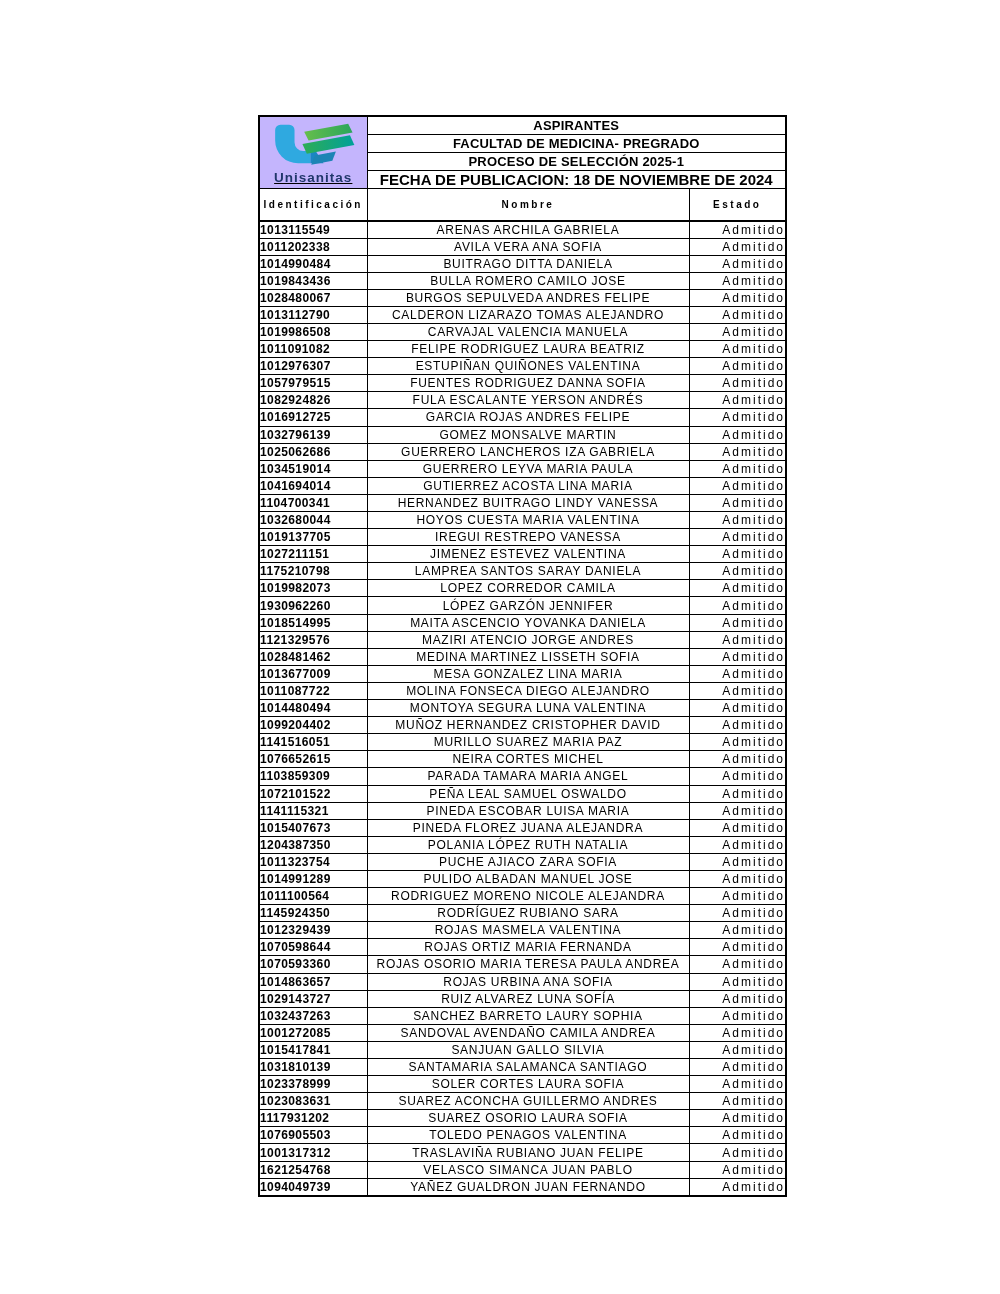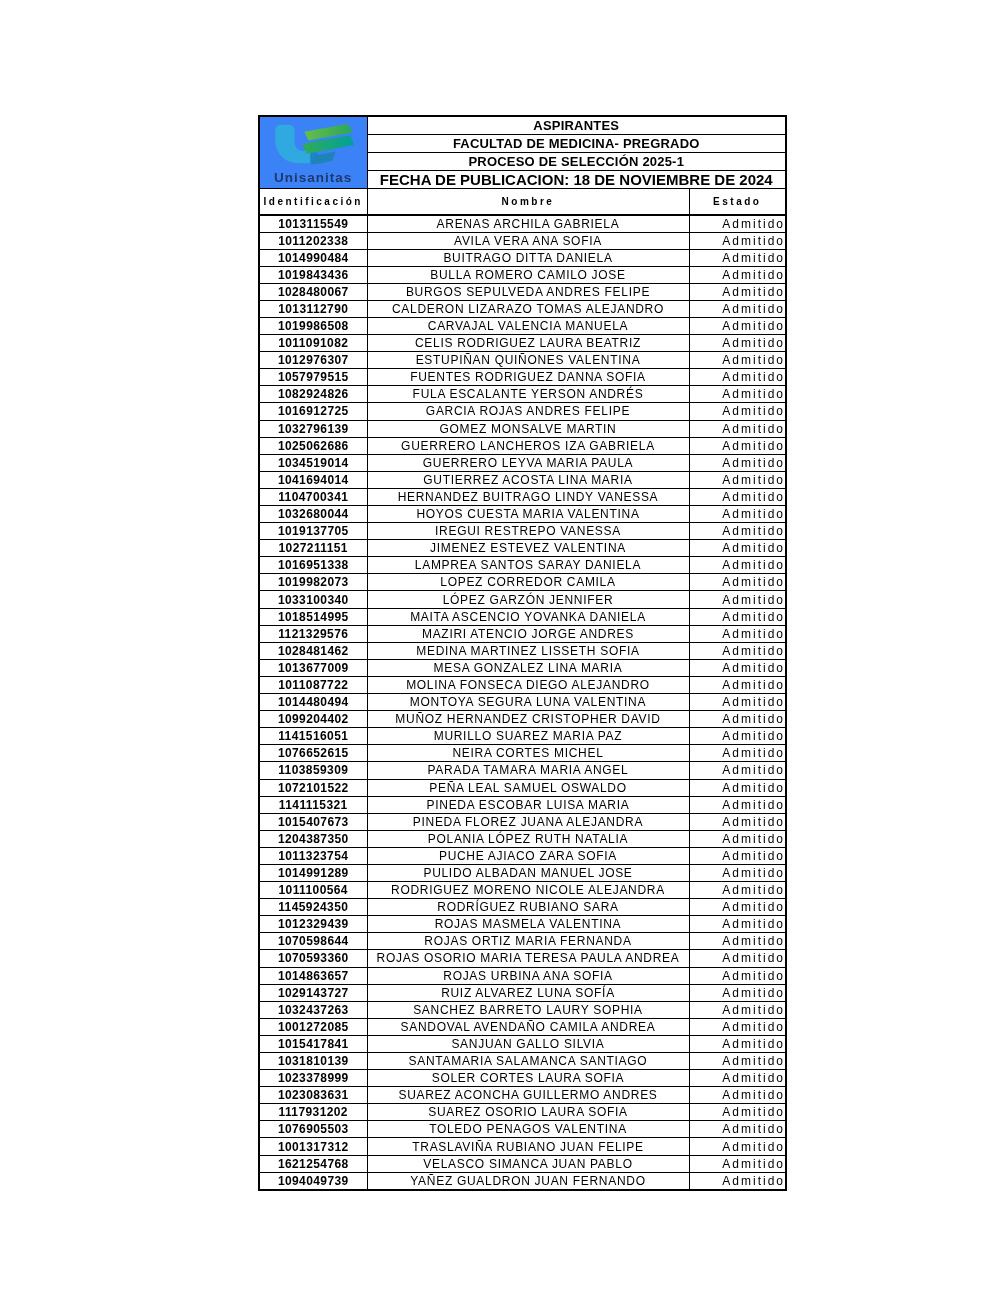--- a/index.html
+++ b/index.html
@@ -43,54 +43,55 @@
     line-height: 17px;
   }
   td.title-cell.big {
     font-size: 15px;
     letter-spacing: 0;
   }
   
   td.logo-cell {
     text-align: center;
     vertical-align: middle;
-    background: #3b82f6;
+    background: #c4b5fd;
+    text-decoration: underline;
   }
   .logo-wrap {
     display: flex;
     flex-direction: column;
     align-items: center;
     justify-content: center;
     gap: 1px;
     padding: 2px 0 1px 0;
   }
   .logo-wordmark {
     font-weight: bold;
     font-size: 13.5px;
     letter-spacing: 1px;
     color: #21376B;
     line-height: 14px;
   }
   
-  tr.col-header-row { height: 26px; }
+  tr.col-header-row { height: 32px; }
   tr.col-header-row th {
     font-size: 10px;
     font-weight: bold;
     letter-spacing: 2.5px;
     text-align: center;
     border-bottom: 2px solid #000;
   }
   
   tr.data-row { height: 17.1px; }
   tr.data-row td {
     font-size: 12px;
     line-height: 16px;
   }
   td.id-cell {
-    text-align: center;
+    text-align: left;
     padding-right: 5px;
     font-weight: 600;
     letter-spacing: 0.4px;
   }
   td.name-cell {
     text-align: center;
     padding-left: 5px;
     letter-spacing: 0.7px;
   }
   td.status-cell {
@@ -193,21 +194,21 @@
   </tr>
 
   <tr class="data-row">
     <td class="id-cell">1019986508</td>
     <td class="name-cell">CARVAJAL VALENCIA MANUELA</td>
     <td class="status-cell">Admitido</td>
   </tr>
 
   <tr class="data-row">
     <td class="id-cell">1011091082</td>
-    <td class="name-cell">CELIS RODRIGUEZ LAURA BEATRIZ</td>
+    <td class="name-cell">FELIPE RODRIGUEZ LAURA BEATRIZ</td>
     <td class="status-cell">Admitido</td>
   </tr>
 
   <tr class="data-row">
     <td class="id-cell">1012976307</td>
     <td class="name-cell">ESTUPIÑAN QUIÑONES VALENTINA</td>
     <td class="status-cell">Admitido</td>
   </tr>
 
   <tr class="data-row">
@@ -270,33 +271,33 @@
     <td class="status-cell">Admitido</td>
   </tr>
 
   <tr class="data-row">
     <td class="id-cell">1027211151</td>
     <td class="name-cell">JIMENEZ ESTEVEZ VALENTINA</td>
     <td class="status-cell">Admitido</td>
   </tr>
 
   <tr class="data-row">
-    <td class="id-cell">1016951338</td>
+    <td class="id-cell">1175210798</td>
     <td class="name-cell">LAMPREA SANTOS SARAY DANIELA</td>
     <td class="status-cell">Admitido</td>
   </tr>
 
   <tr class="data-row">
     <td class="id-cell">1019982073</td>
     <td class="name-cell">LOPEZ CORREDOR CAMILA</td>
     <td class="status-cell">Admitido</td>
   </tr>
 
   <tr class="data-row">
-    <td class="id-cell">1033100340</td>
+    <td class="id-cell">1930962260</td>
     <td class="name-cell">LÓPEZ GARZÓN JENNIFER</td>
     <td class="status-cell">Admitido</td>
   </tr>
 
   <tr class="data-row">
     <td class="id-cell">1018514995</td>
     <td class="name-cell">MAITA ASCENCIO YOVANKA DANIELA</td>
     <td class="status-cell">Admitido</td>
   </tr>
 

